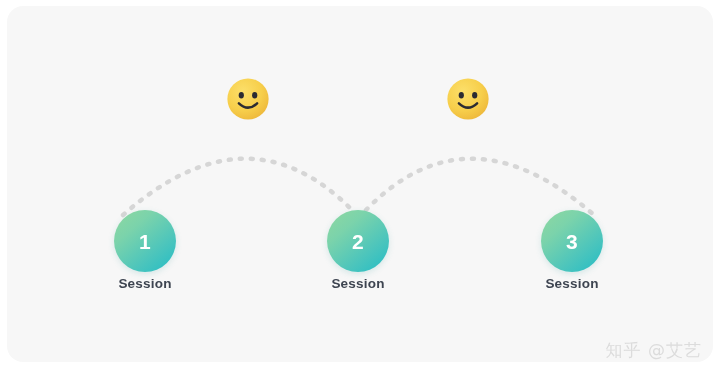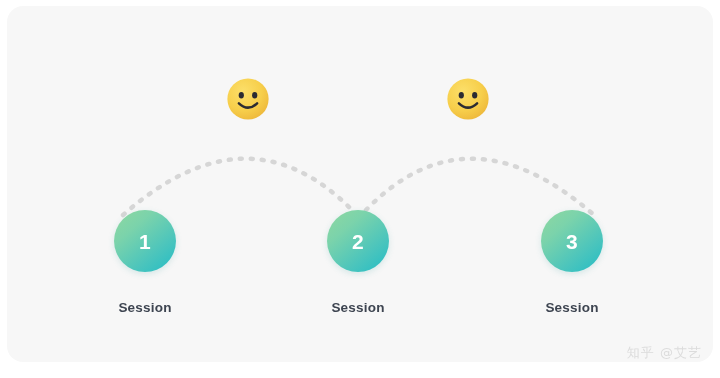--- a/index.html
+++ b/index.html
@@ -61,21 +61,21 @@
     box-shadow: 0 2px 6px rgba(60, 160, 160, 0.18);
   }
   .step-number {
     color: #ffffff;
     font-size: 21px;
     font-weight: bold;
     line-height: 1;
     letter-spacing: 0.5px;
   }
   .step-label {
-    margin-top: 28px;
+    margin-top: 4px;
     font-size: 13.5px;
     font-weight: bold;
     color: #3d4450;
     letter-spacing: 0.2px;
   }
 
   #step-1 { left: 70px; }
   #step-2 { left: 283px; }
   #step-3 { left: 497px; }
 
@@ -87,21 +87,21 @@
     top: 76px;
   }
   #emoji-1 { left: 225px; }
   #emoji-2 { left: 445px; }
 
   
   #watermark {
     position: absolute;
     right: 18px;
     bottom: 16px;
-    font-size: 13px;
+    font-size: 17px;
     color: #dcdcdc;
     letter-spacing: 1px;
     font-family: "DejaVu Sans", sans-serif;
     white-space: nowrap;
     margin-left: 20px;
   }
 </style>
 </head>
 <body>
 

